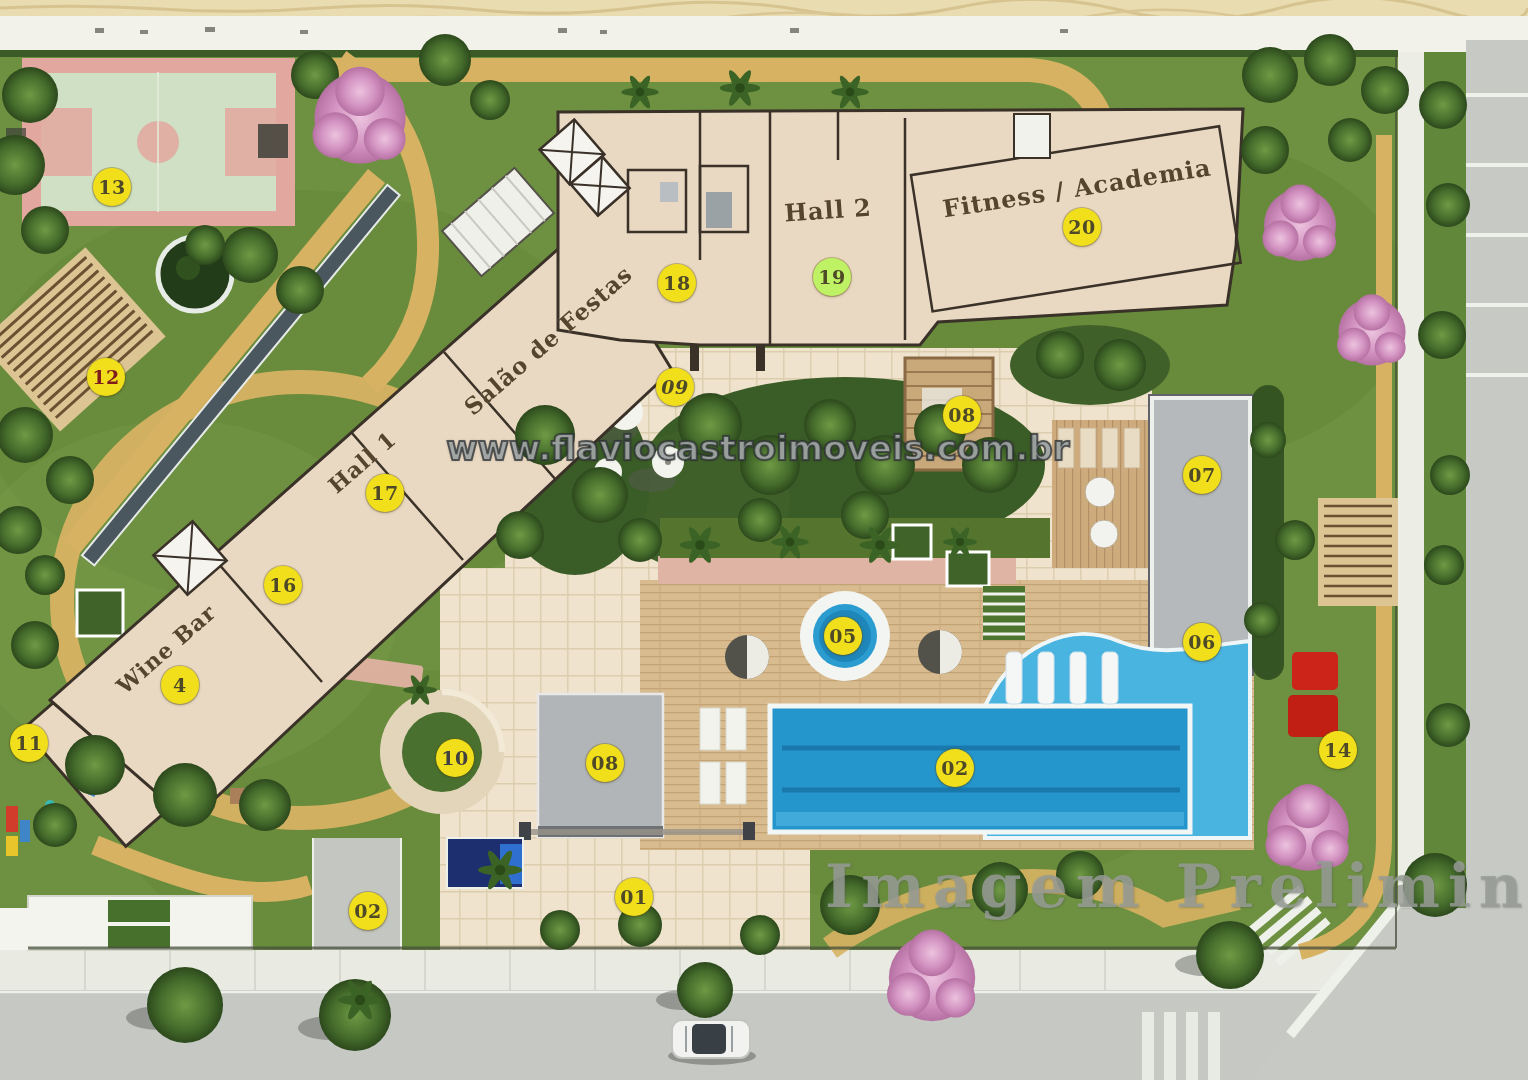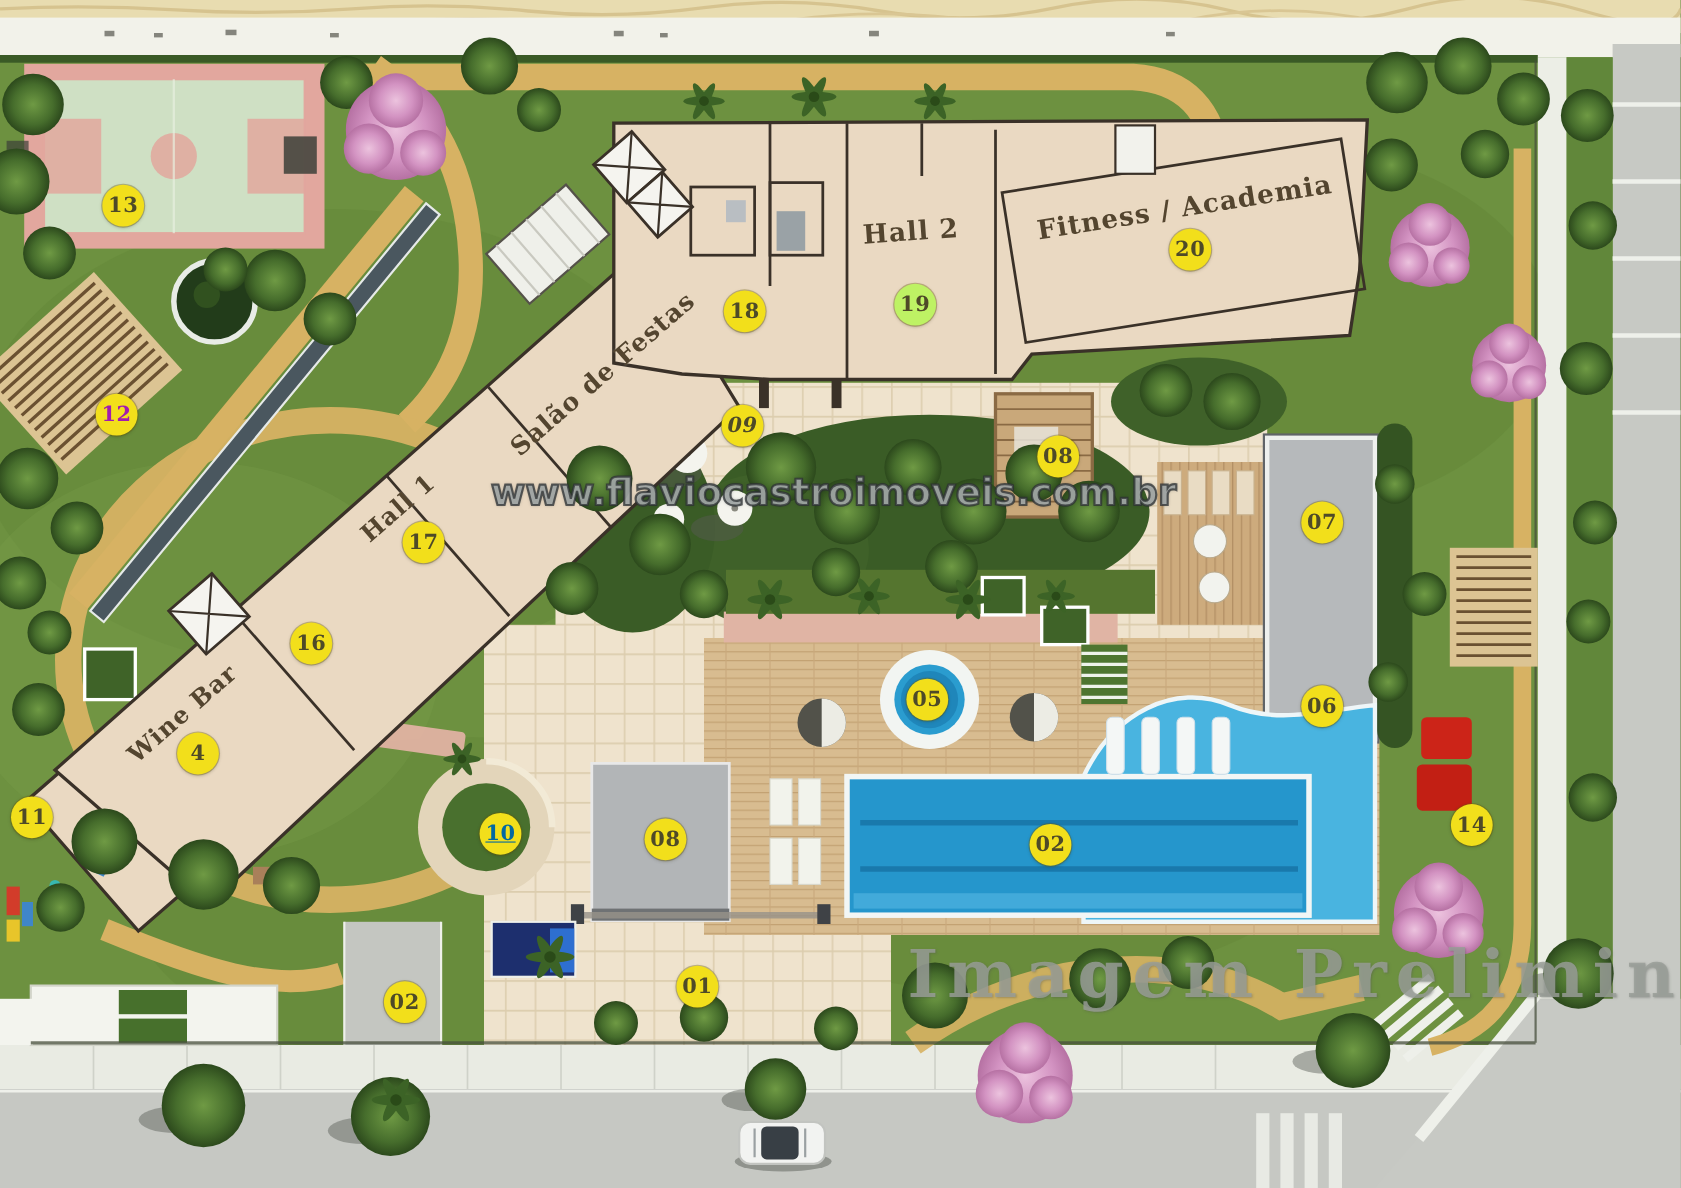--- a/index.html
+++ b/index.html
@@ -471,23 +471,23 @@
 <div id="markers">
       <div class="marker" style="left: 39.99%; top: 83.06%; background: rgb(242, 223, 27); color: rgb(78, 74, 40); margin-left: 23px;">01</div>
       <div class="marker" style="left: 24.08%; top: 84.35%; background: rgb(242, 223, 27); color: rgb(78, 74, 40);">02</div>
       <div class="marker" style="left: 39.59%; top: 70.65%; background: rgb(242, 223, 27); color: rgb(78, 74, 40);">08</div>
       <div class="marker" style="left: 62.5%; top: 71.11%; background: rgb(242, 223, 27); color: rgb(78, 74, 40);">02</div>
       <div class="marker" style="left: 55.17%; top: 58.89%; background: rgb(242, 223, 27); color: rgb(78, 74, 40);">05</div>
       <div class="marker" style="left: 78.66%; top: 59.44%; background: rgb(242, 223, 27); color: rgb(78, 74, 40);">06</div>
       <div class="marker" style="left: 78.66%; top: 43.98%; background: rgb(242, 223, 27); color: rgb(78, 74, 40);">07</div>
       <div class="marker" style="left: 62.96%; top: 38.43%; background: rgb(242, 223, 27); color: rgb(78, 74, 40);">08</div>
       <div class="marker" style="left: 44.18%; top: 35.83%; background: rgb(242, 223, 27); color: rgb(78, 74, 40); font-style: italic;">09</div>
-      <div class="marker" style="left: 29.78%; top: 70.19%; background: rgb(242, 223, 27); color: #0369a1; text-decoration: underline;">10</div>
+      <div class="marker" style="left: 29.78%; top: 70.19%; background: rgb(242, 223, 27); color: #404040;">10</div>
       <div class="marker" style="left: 1.9%; top: 68.8%; background: rgb(242, 223, 27); color: rgb(78, 74, 40);">11</div>
-      <div class="marker" style="left: 6.94%; top: 34.91%; background: rgb(242, 223, 27); color: #a21caf;">12</div>
+      <div class="marker" style="left: 6.94%; top: 34.91%; background: rgb(242, 223, 27); color: #7f1d1d;">12</div>
       <div class="marker" style="left: 7.33%; top: 17.31%; background: rgb(242, 223, 27); color: rgb(78, 74, 40);">13</div>
       <div class="marker" style="left: 87.57%; top: 69.44%; background: rgb(242, 223, 27); color: rgb(78, 74, 40);">14</div>
       <div class="marker" style="left: 11.78%; top: 63.43%; background: rgb(242, 223, 27); color: rgb(78, 74, 40);">4</div>
       <div class="marker" style="left: 18.52%; top: 54.17%; background: rgb(242, 223, 27); color: rgb(78, 74, 40);">16</div>
       <div class="marker" style="left: 25.2%; top: 45.65%; background: rgb(242, 223, 27); color: rgb(78, 74, 40);">17</div>
       <div class="marker" style="left: 44.31%; top: 26.2%; background: rgb(242, 223, 27); color: rgb(78, 74, 40); text-align: center;">18</div>
       <div class="marker" style="left: 54.45%; top: 23.43%; background: #bef264; color: rgb(78, 74, 40); margin-top: 24px;">19</div>
       <div class="marker" style="left: 70.81%; top: 21.02%; background: rgb(242, 223, 27); color: rgb(78, 74, 40);">20</div>
     </div>
 

